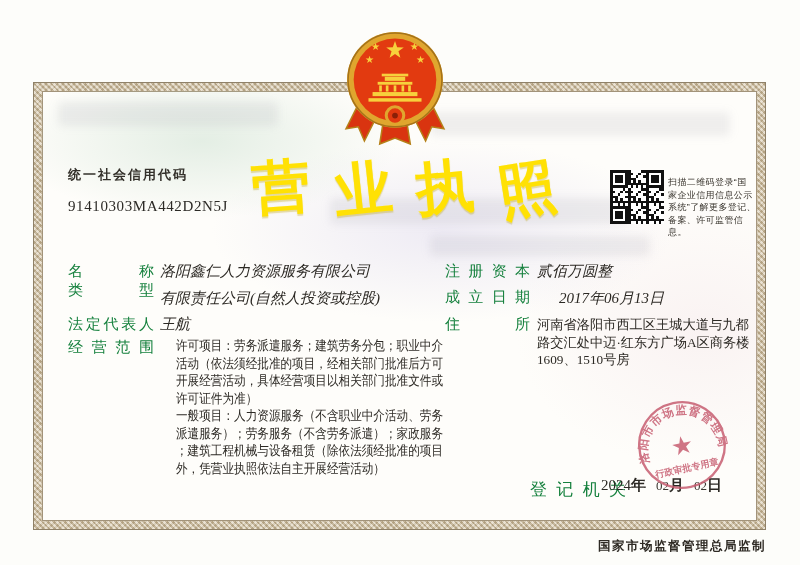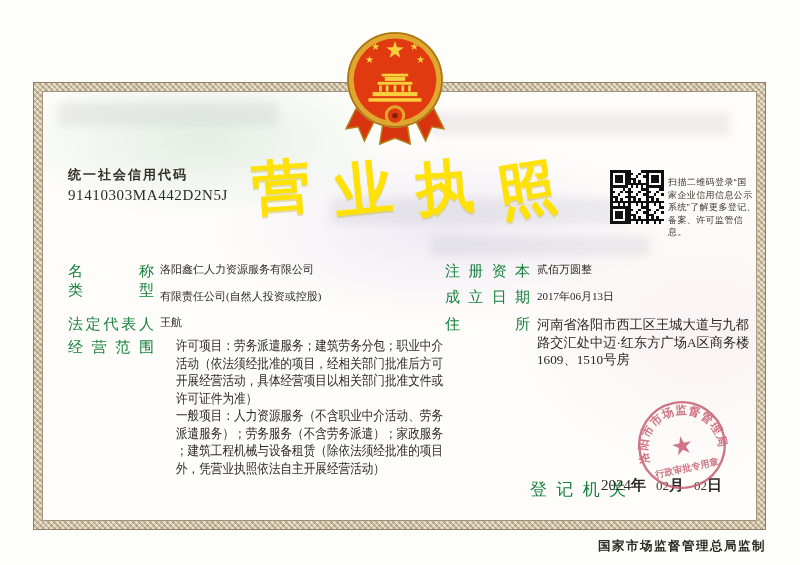--- a/index.html
+++ b/index.html
@@ -42,42 +42,42 @@
       radial-gradient(ellipse 280px 110px at 160px 50px, rgba(185,214,193,.38), transparent 70%),
       radial-gradient(ellipse 330px 130px at 400px 140px, rgba(206,199,232,.33), transparent 70%),
       radial-gradient(ellipse 260px 190px at 660px 240px, rgba(238,216,222,.28), transparent 72%);
   }
   .ghost { position:absolute; background: rgba(130,132,150,.12); filter: blur(4px); border-radius: 4px; }
 
   
   .emblem { position:absolute; left:344px; top:28px; width:102px; height:122px; }
   .credit { position:absolute; left:68px; top:166px; }
   .credit .lab { font-family:"Liberation Sans", sans-serif; font-weight:bold; font-size:13px; letter-spacing:2px; color:#33302a; }
-  .credit .code { font-size:15px; letter-spacing:.6px; margin-top:3px; color:#2c2a26; }
+  .credit .code { font-size:15px; letter-spacing:.6px; margin-top:14px; color:#2c2a26; }
   .title { position:absolute; left:252px; top:158px; display:flex; gap:24px; }
   .title span {
     font-family:"Liberation Sans", sans-serif; font-weight:900; font-size:58px; line-height:1;
     color:#ffe104; text-shadow: 0 2px 1px rgba(190,160,0,.35), 0 0 1px rgba(255,250,200,.9);
     display:inline-block;
   }
   .title span:nth-child(1){ transform:rotate(-4deg); }
   .title span:nth-child(2){ transform:rotate(-6deg) translateY(2px); }
   .title span:nth-child(3){ transform:rotate(-5deg); }
   .title span:nth-child(4){ transform:rotate(-9deg) translateY(2px); }
   .qr { position:absolute; left:610px; top:170px; width:54px; height:54px; background:#fff; }
   .qr svg { width:100%; height:100%; shape-rendering:crispEdges; }
   .qr-caption { position:absolute; left:668px; top:176px; width:92px;
     font-size:9px; line-height:12.6px; letter-spacing:.4px; color:#3a362f;
     font-family:"Liberation Sans", sans-serif; }
 
   
   .flabel { position:absolute; font-weight:normal; font-size:15px; color:#15803d;
     font-family:"Liberation Sans", sans-serif;
     text-align:justify; text-align-last:justify; }
-  .fvalue { position:absolute; font-size:11px; color:#2c2924; white-space:nowrap; }
+  .fvalue { position:absolute; font-size:15px; color:#2c2924; white-space:nowrap;font-style:italic; }
   .scope-line, .addr-line { transform-origin:left top; }
   .scope-lines { position:absolute; left:160px; top:337px; font-size:13.5px; line-height:17.5px; color:#2c2924;margin-left:16px; }
   .scope-lines div { transform: scaleX(.86); transform-origin:left center; white-space:nowrap; }
   .addr-lines { position:absolute; left:537px; top:316px; font-size:13.5px; line-height:17.6px; color:#2c2924; }
   .addr-lines div { transform: scaleX(.98); transform-origin:left center; white-space:nowrap; }
 
   
   .registry { left:530px; top:446px; width:96px; font-size:17px;margin-top:32px; }
   .issue-date { position:absolute; left:601px; top:476px; display:flex; align-items:baseline; color:#2c2924; }
   .issue-date .num { font-size:15px; }
@@ -431,21 +431,21 @@
     <div class="scope-line">一般项目：人力资源服务（不含职业中介活动、劳务</div>
     <div class="scope-line">派遣服务）；劳务服务（不含劳务派遣）；家政服务</div>
     <div class="scope-line">；建筑工程机械与设备租赁（除依法须经批准的项目</div>
     <div class="scope-line">外，凭营业执照依法自主开展经营活动）</div>
   </div>
 
   <div class="flabel" style="left:445px; top:262px; width:85px;">注册资本</div>
   <div class="fvalue" style="left:537px; top:262px;text-align:right;">贰佰万圆整</div>
 
   <div class="flabel" style="left:445px; top:288px; width:85px;">成立日期</div>
-  <div class="fvalue" style="left:537px; top:289px;">2017年06月13日</div>
+  <div class="fvalue" style="left:559px; top:289px;">2017年06月13日</div>
 
   <div class="flabel" style="left:445px; top:315px; width:85px;">住所</div>
   <div class="addr-lines">
     <div class="addr-line">河南省洛阳市西工区王城大道与九都</div>
     <div class="addr-line">路交汇处中迈·红东方广场A区商务楼</div>
     <div class="addr-line">1609、1510号房</div>
   </div>
 
   <div class="flabel registry">登记机关</div>
   <div class="issue-date">

